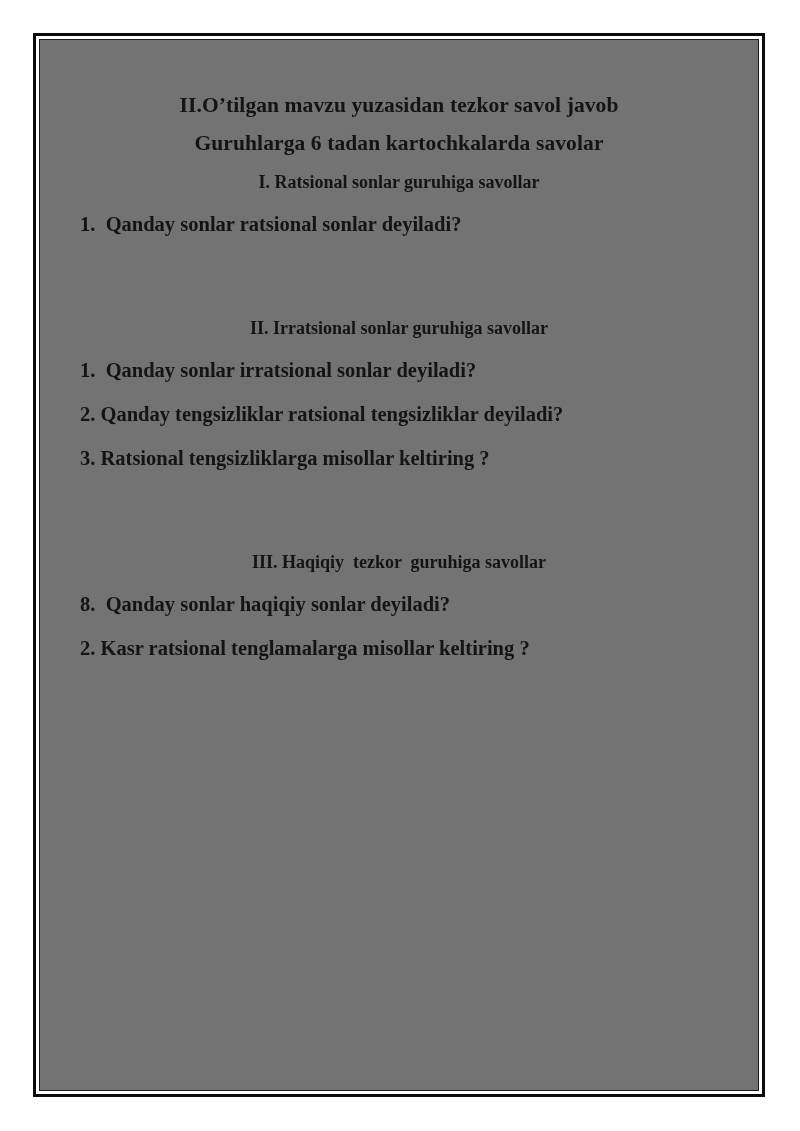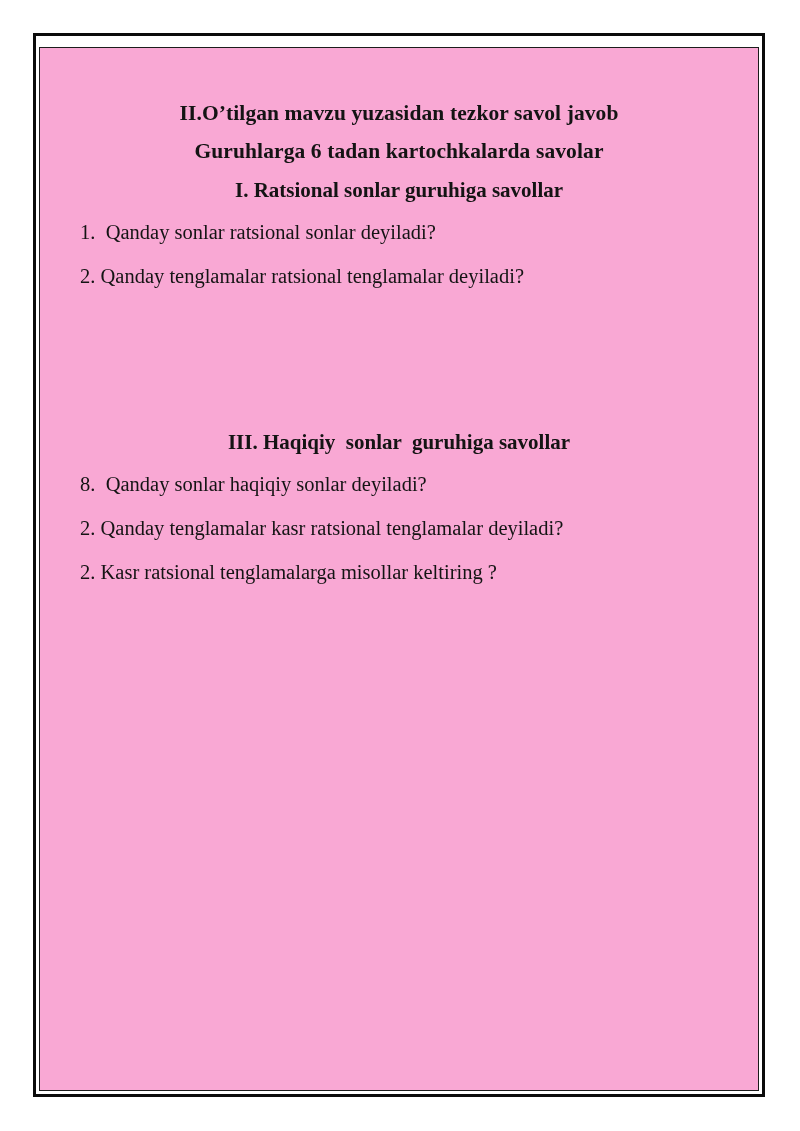--- a/index.html
+++ b/index.html
@@ -26,22 +26,21 @@
     background: #ffffff;
   }
   .page-inner {
     position: absolute;
     left: 3px;
     top: 3px;
     right: 3px;
     bottom: 3px;
     border: 1px solid #1c1c1c;
     box-sizing: border-box;
-    background: #f9a8d4;
-    margin-top: 8px;
+    background: #737373;
   }
 
   .content {
     position: absolute;
     left: 0;
     top: 0;
     right: 0;
     bottom: 0;
     padding: 46px 34px 0 34px;
     box-sizing: border-box;
@@ -57,32 +56,33 @@
     letter-spacing: 0.1px;
     white-space: pre;
   }
 
   .section {
     margin-top: 0;
   }
   .section-title {
     text-align: center;
     font-weight: bold;
-    font-size: 21px;
+    font-size: 18px;
     line-height: 40px;
     white-space: pre;
   }
   .section-gap {
     height: 62px;
   }
 
   .qlist {
     margin: 0;
     padding: 0;
     list-style: none;
+    font-weight: bold;
   }
   .qitem {
     font-size: 20.5px;
     line-height: 44px;
     white-space: pre-wrap;
     padding-left: 6px;
     text-indent: 0;
   }
 </style>
 </head>
@@ -94,33 +94,39 @@
 
       <div class="head-block">
         <div class="head-line">II.O’tilgan mavzu yuzasidan tezkor savol javob</div>
         <div class="head-line">Guruhlarga 6 tadan kartochkalarda savolar</div>
       </div>
 
       <div class="section">
         <div class="section-title">I. Ratsional sonlar guruhiga savollar</div>
         <ul class="qlist">
           <li class="qitem">1.  Qanday sonlar ratsional sonlar deyiladi?</li>
-          <li class="qitem">2. Qanday tenglamalar ratsional tenglamalar deyiladi?</li>
         </ul>
       </div>
 
       <div class="section-gap"></div>
 
+      <div class="section">
+        <div class="section-title">II. Irratsional sonlar guruhiga savollar</div>
+        <ul class="qlist">
+          <li class="qitem">1.  Qanday sonlar irratsional sonlar deyiladi?</li>
+          <li class="qitem">2. Qanday tengsizliklar ratsional tengsizliklar deyiladi?</li>
+          <li class="qitem">3. Ratsional tengsizliklarga misollar keltiring ?</li>
+        </ul>
+      </div>
 
       <div class="section-gap"></div>
 
       <div class="section">
-        <div class="section-title">III. Haqiqiy  sonlar  guruhiga savollar</div>
+        <div class="section-title">III. Haqiqiy  tezkor  guruhiga savollar</div>
         <ul class="qlist">
           <li class="qitem">8.  Qanday sonlar haqiqiy sonlar deyiladi?</li>
-          <li class="qitem">2. Qanday tenglamalar kasr ratsional tenglamalar deyiladi?</li>
           <li class="qitem">2. Kasr ratsional tenglamalarga misollar keltiring ?</li>
         </ul>
       </div>
 
     </div>
   </div>
 </div>
 
 </body></html>

